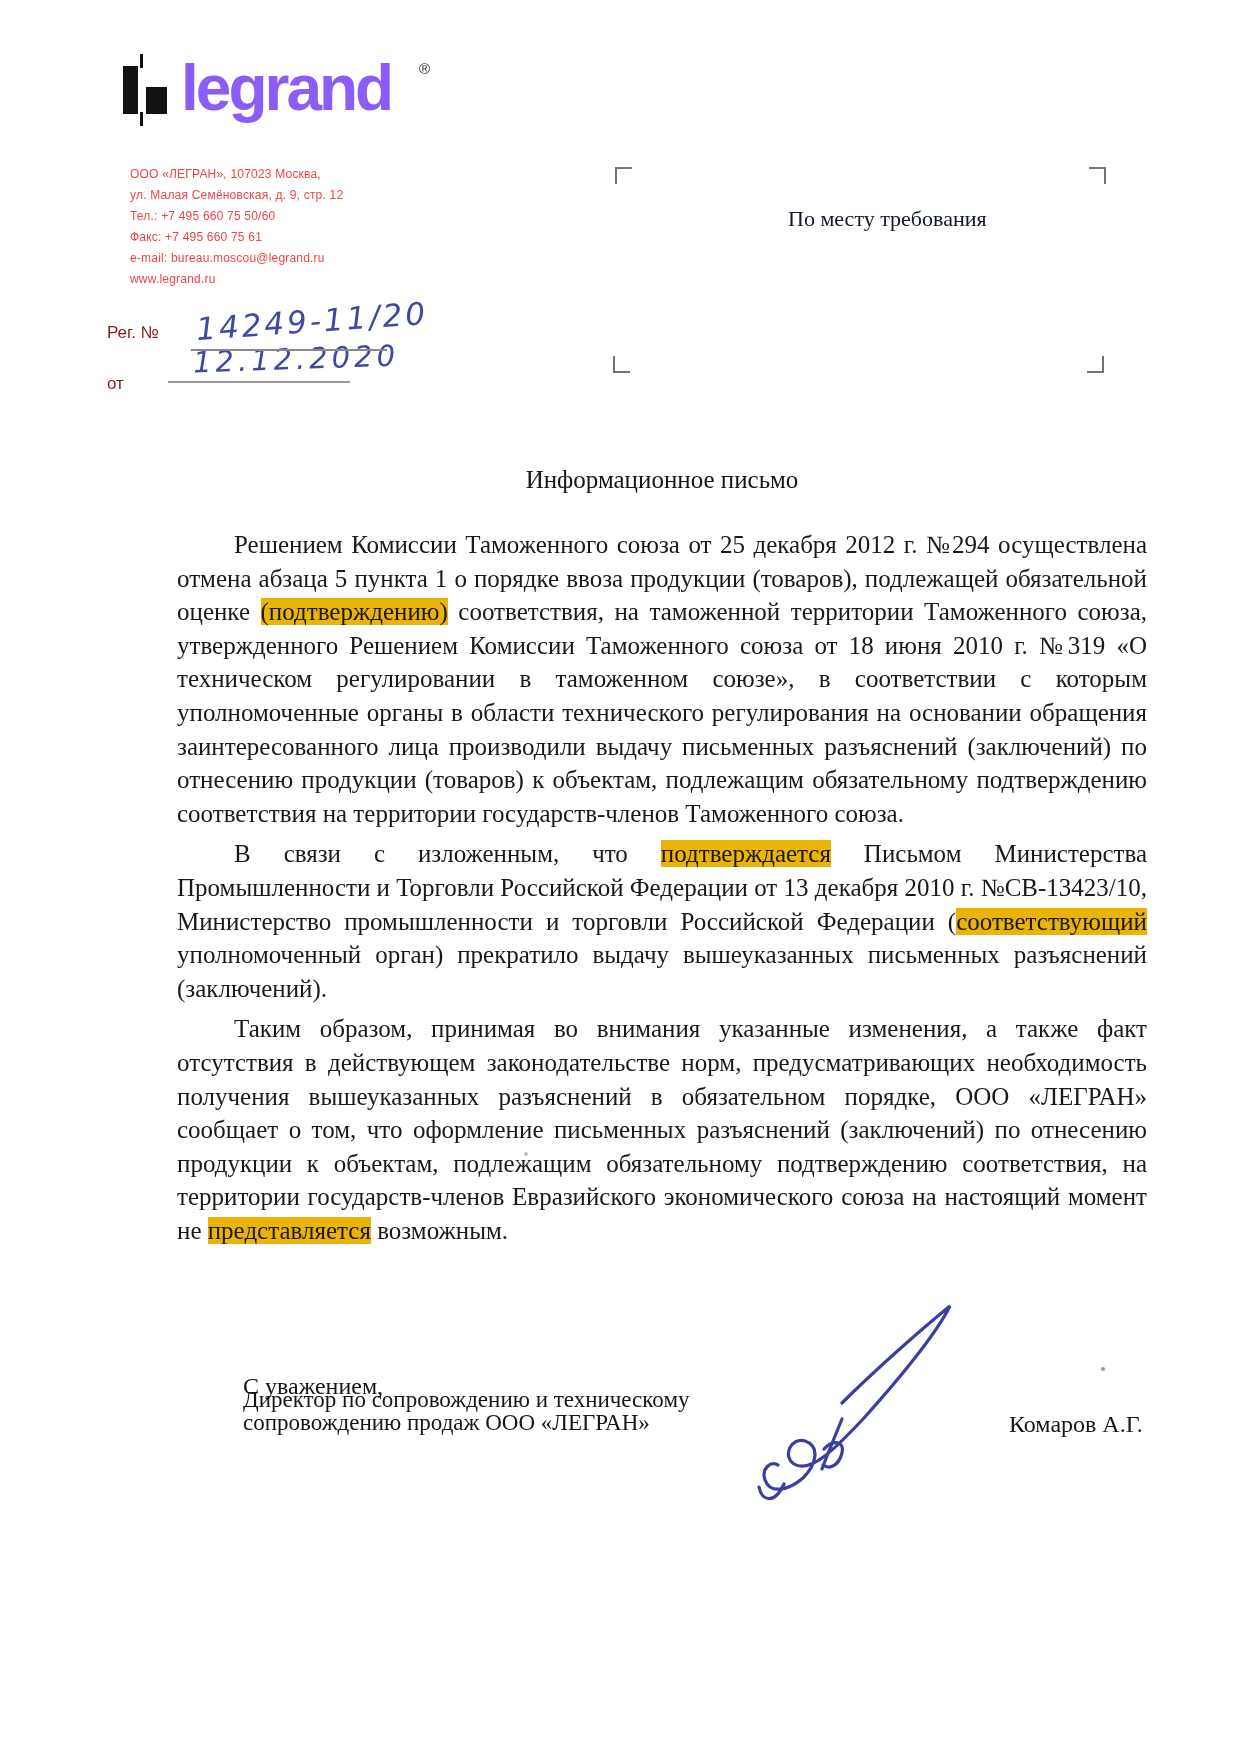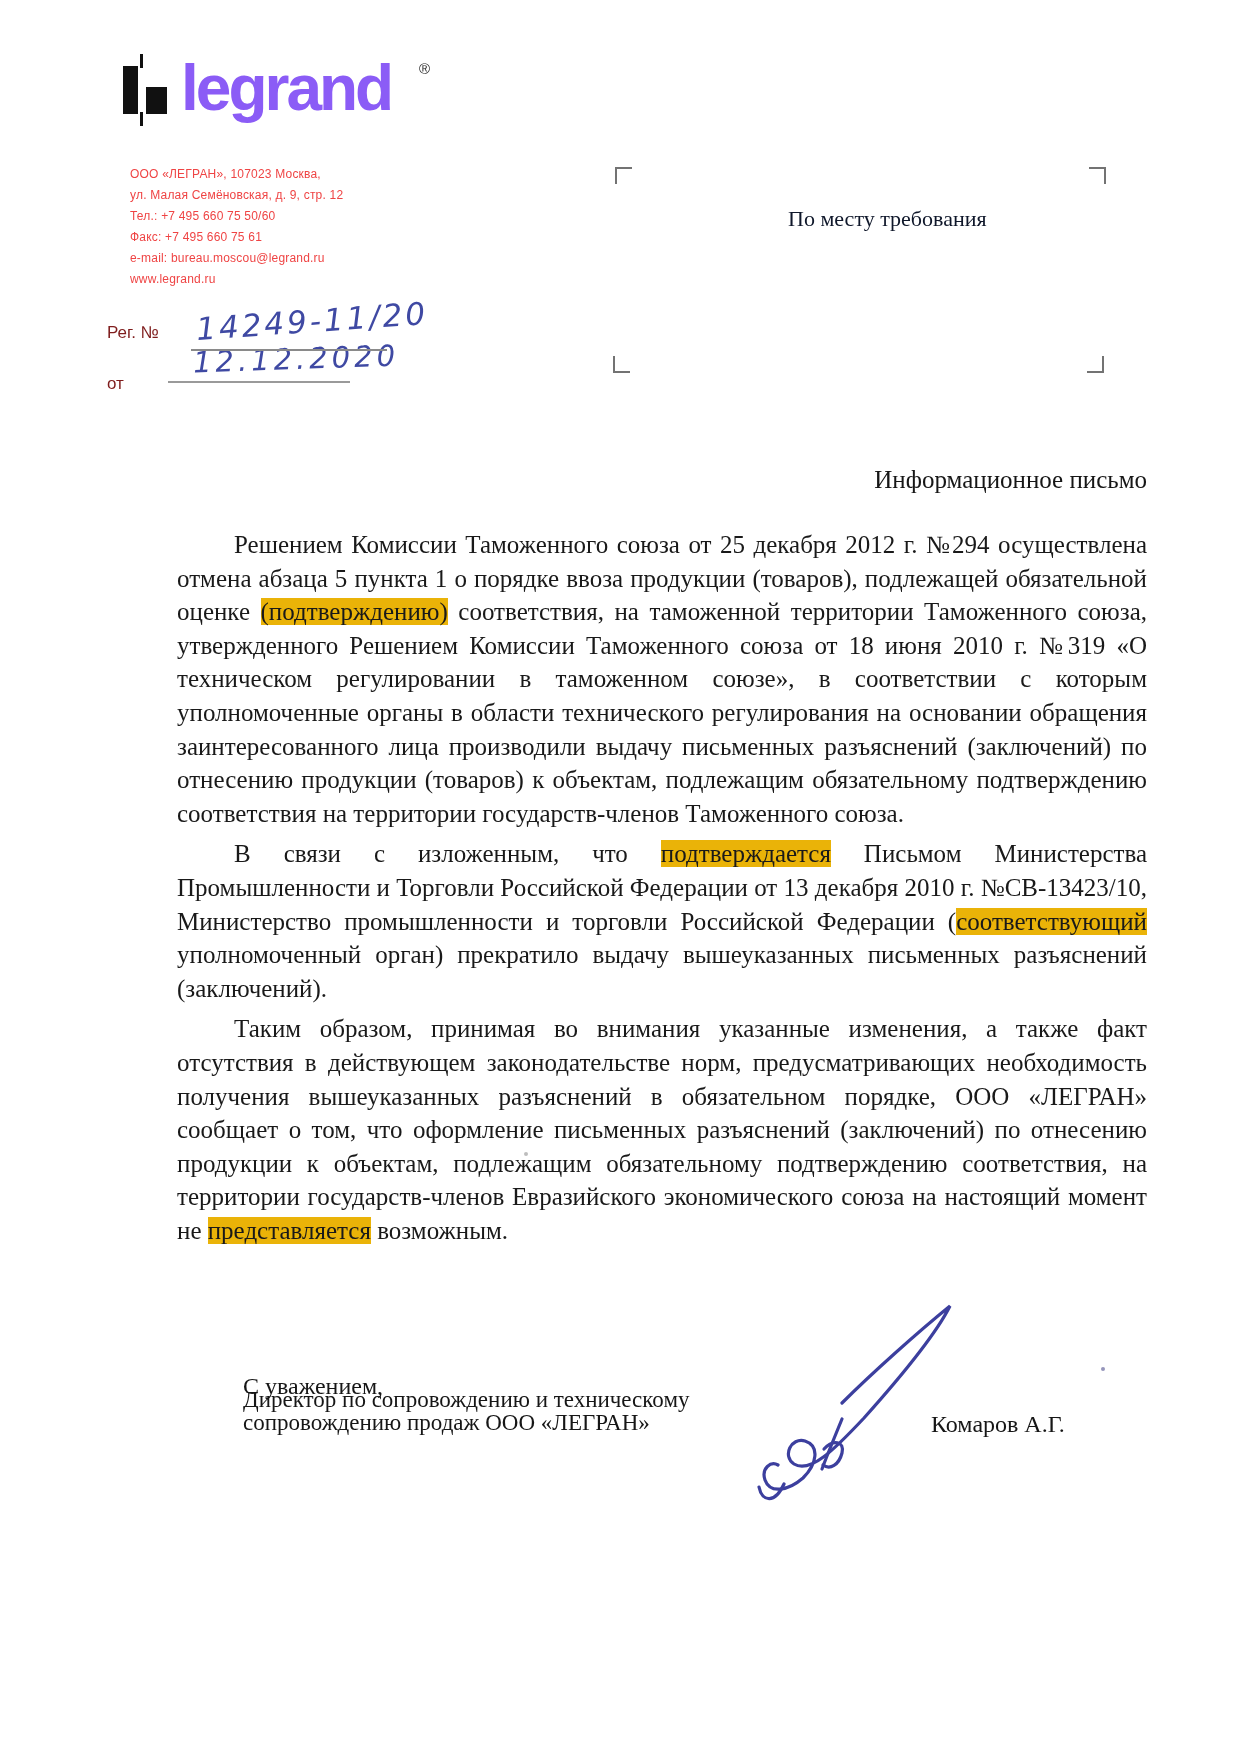--- a/index.html
+++ b/index.html
@@ -32,32 +32,32 @@
 
   
   .corner{position:absolute;width:15px;height:15px;}
   .c-tl{left:615px;top:167px;border-top:2px solid #737373;border-left:2px solid #737373;}
   .c-tr{left:1089px;top:167px;border-top:2px solid #737373;border-right:2px solid #737373;}
   .c-bl{left:613px;top:356px;border-bottom:2px solid #737373;border-left:2px solid #737373;}
   .c-br{left:1087px;top:356px;border-bottom:2px solid #737373;border-right:2px solid #737373;}
 
   .recipient{position:absolute;left:788px;top:206px;font-size:22px;color:#0f172a;}
 
-  .title{position:absolute;left:177px;top:466px;width:970px;text-align:right;
+  .title{position:absolute;left:177px;top:466px;width:970px;text-align:center;
          font-size:25px;color:#161616;}
 
   .body{position:absolute;left:177px;top:528px;width:970px;font-size:25px;
         line-height:33.6px;text-align:justify;color:#191919;}
   .body p{margin:0;text-indent:57px;}
   .body p + p{margin-top:7px;}
   .hl{background:#eab308;}
 
   .closing{position:absolute;left:243px;top:1333px;font-size:24px;margin-top:40px;}
   .signer-title{position:absolute;left:243px;top:1388px;font-size:23px;line-height:23px;}
-  .signer-name{position:absolute;left:931px;top:1411px;font-size:24px;}
+  .signer-name{position:absolute;left:1009px;top:1411px;font-size:24px;}
 
   .signature{position:absolute;left:722px;top:1288px;}
   .speck{position:absolute;border-radius:50%;}
   .speck-1{left:524px;top:1152px;width:4px;height:4px;background:#bdbdbd;}
   .speck-2{left:1101px;top:1367px;width:4px;height:4px;background:#9595bb;}
 </style>
 </head>
 <body>
 
 <div class="page">

